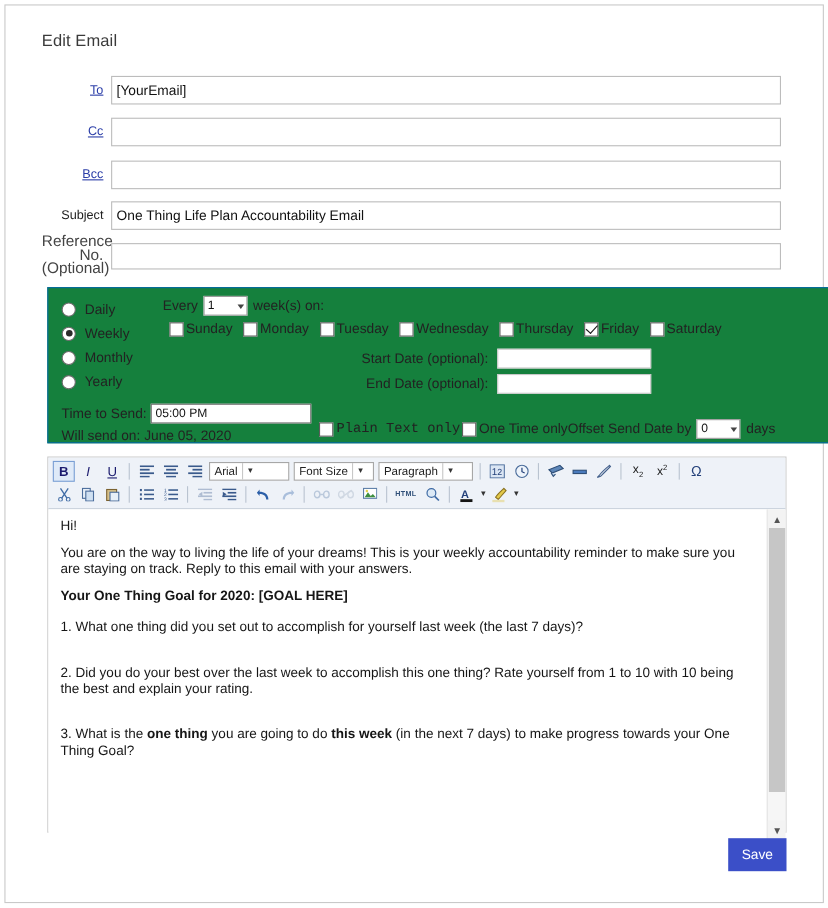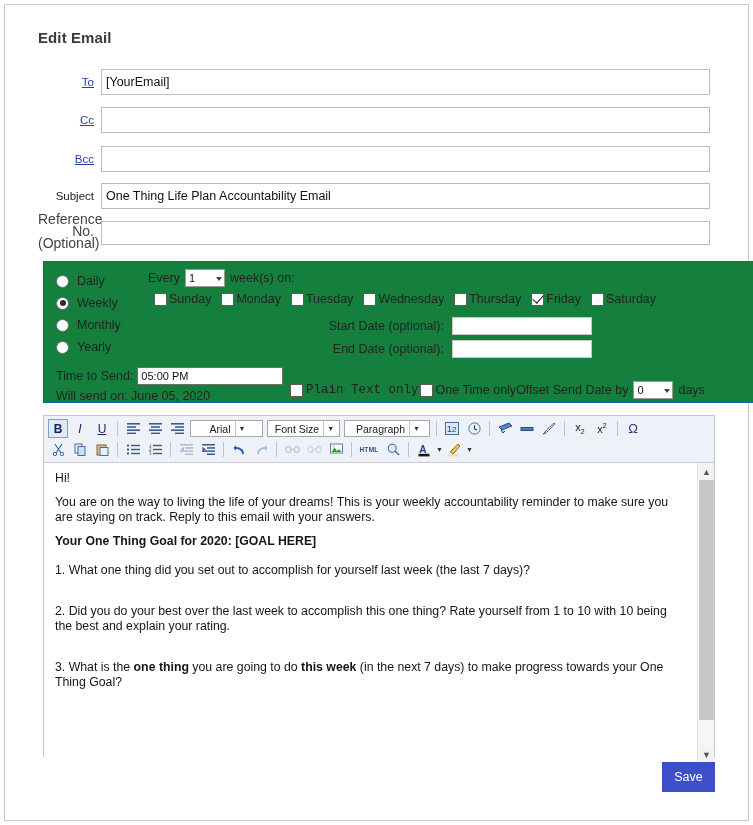--- a/index.html
+++ b/index.html
@@ -15,21 +15,21 @@
     left: 4px; top: 4px;
     width: 745px; height: 817px;
     border: 1px solid #c9c9c9;
     background: #fff;
   }
 
   .page-title {
     position: absolute;
     left: 33px; top: 24px;
     font-size: 15px;
-    font-weight: bold;
+    font-weight: normal;
     color: #3a3a3a;
     letter-spacing: 0.1px;
   }
 
   
   .field-row {
     position: absolute;
     display: flex;
     align-items: center;
   }
@@ -220,21 +220,21 @@
     background: #b9c3d0;
     margin: 0 4px;
   }
   .tb-select {
     border: 1px solid #a7a7a7;
     background: #fff;
     height: 17px;
     font-size: 10.5px;
     color: #222;
     display: inline-flex; align-items: center;
-    justify-content: center;
+    justify-content: flex-start;
     padding: 0 2px 0 4px;
     margin: 0 2px;
   }
   .tb-select .arrow {
     font-size: 7px; color: #333;
     border-left: 1px solid #c8c8c8;
     padding-left: 3px; margin-left: 4px;
     height: 100%;
     display: flex; align-items: center;
   }

